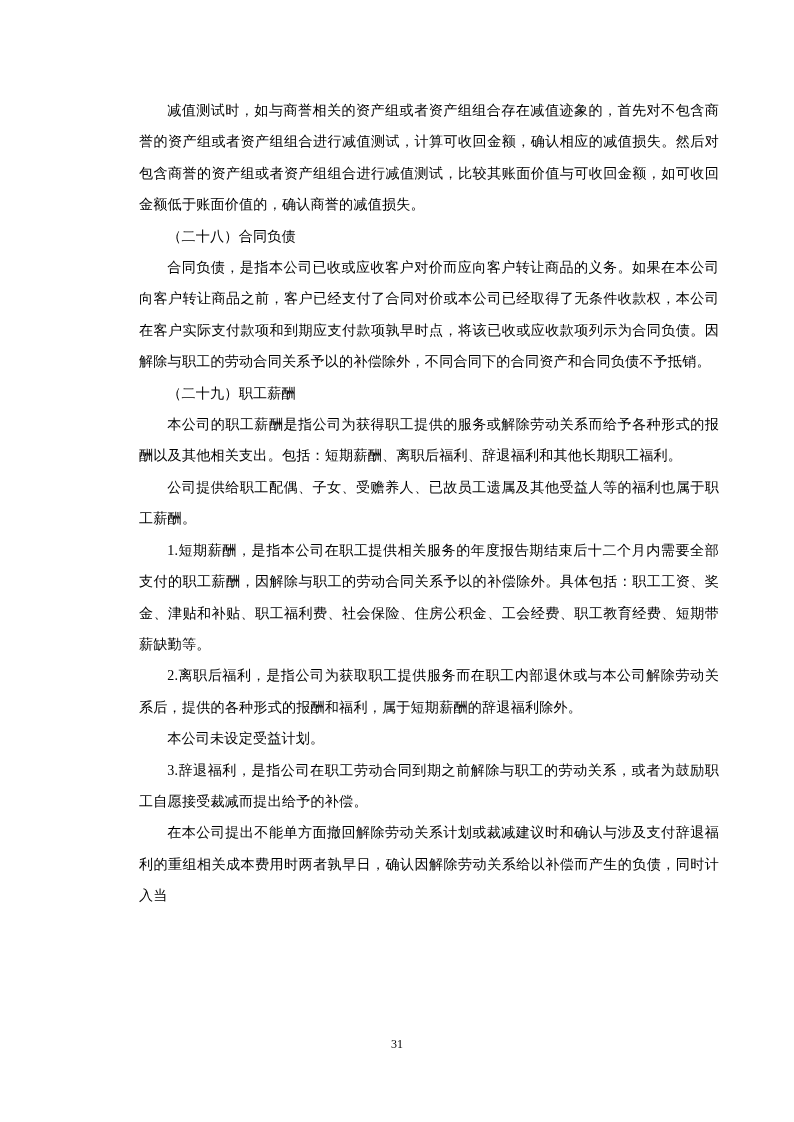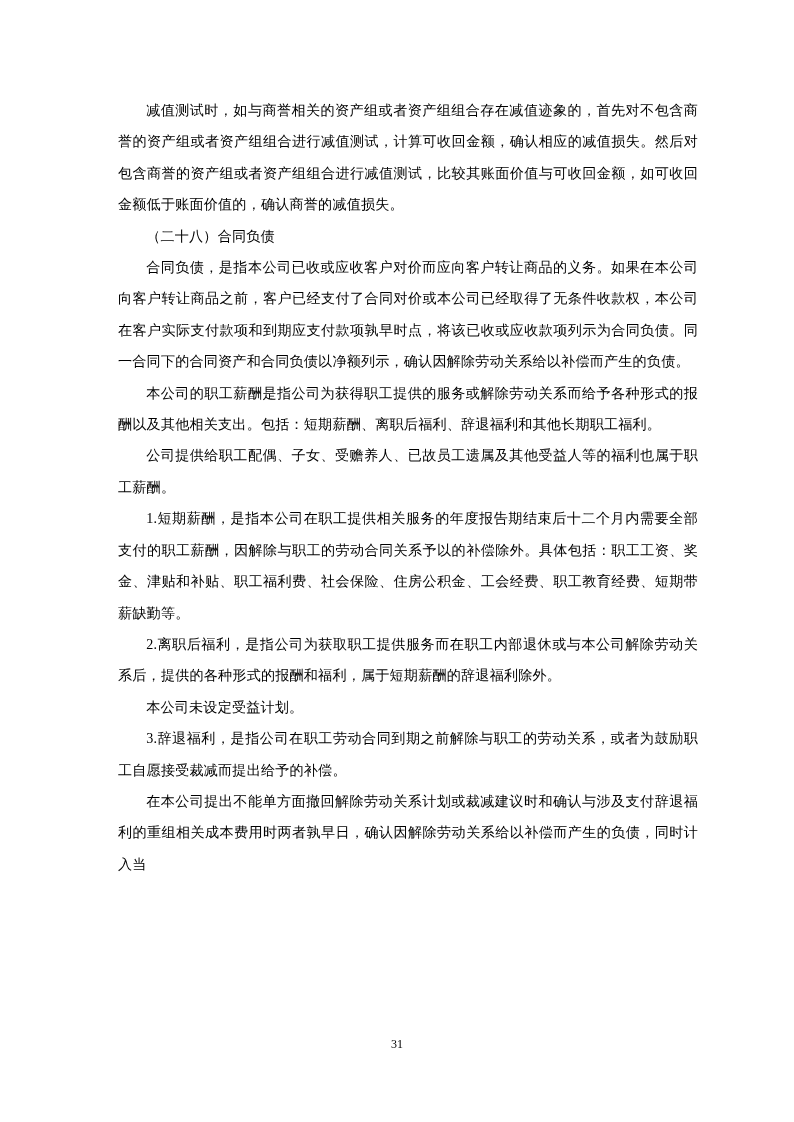--- a/index.html
+++ b/index.html
@@ -12,21 +12,21 @@
     width: 794px;
     height: 1122px;
     background: #ffffff;
     overflow: hidden;
     font-family: "Liberation Serif", "DejaVu Serif", serif;
     color: #000000;
   }
   .content {
     position: absolute;
     top: 95px;
-    left: 118px;
+    left: 139px;
     width: 580px;
   }
   .content p {
     margin: 0;
     padding: 0;
     font-size: 14.1px;
     line-height: 31.4px;
     text-align: justify;
     text-indent: 2em;
     letter-spacing: 0.2px;
@@ -47,21 +47,22 @@
     color: #000000;
   }
 </style>
 </head>
 <body>
 
 <div class="page">
   <div class="content">
     <p>减值测试时，如与商誉相关的资产组或者资产组组合存在减值迹象的，首先对不包含商誉的资产组或者资产组组合进行减值测试，计算可收回金额，确认相应的减值损失。然后对包含商誉的资产组或者资产组组合进行减值测试，比较其账面价值与可收回金额，如可收回金额低于账面价值的，确认商誉的减值损失。</p>
     <p class="heading">（二十八）合同负债</p>
-    <p>合同负债，是指本公司已收或应收客户对价而应向客户转让商品的义务。如果在本公司向客户转让商品之前，客户已经支付了合同对价或本公司已经取得了无条件收款权，本公司在客户实际支付款项和到期应支付款项孰早时点，将该已收或应收款项列示为合同负债。同一合同下的合同资产和合同负债以净额列示，确认因解除劳动关系给以补偿而产生的负债。</p>
+    <p>合同负债，是指本公司已收或应收客户对价而应向客户转让商品的义务。如果在本公司向客户转让商品之前，客户已经支付了合同对价或本公司已经取得了无条件收款权，本公司在客户实际支付款项和到期应支付款项孰早时点，将该已收或应收款项列示为合同负债。因解除与职工的劳动合同关系予以的补偿除外，不同合同下的合同资产和合同负债不予抵销。</p>
+    <p class="heading">（二十九）职工薪酬</p>
     <p>本公司的职工薪酬是指公司为获得职工提供的服务或解除劳动关系而给予各种形式的报酬以及其他相关支出。包括：短期薪酬、离职后福利、辞退福利和其他长期职工福利。</p>
     <p>公司提供给职工配偶、子女、受赡养人、已故员工遗属及其他受益人等的福利也属于职工薪酬。</p>
     <p>1.短期薪酬，是指本公司在职工提供相关服务的年度报告期结束后十二个月内需要全部支付的职工薪酬，因解除与职工的劳动合同关系予以的补偿除外。具体包括：职工工资、奖金、津贴和补贴、职工福利费、社会保险、住房公积金、工会经费、职工教育经费、短期带薪缺勤等。</p>
     <p>2.离职后福利，是指公司为获取职工提供服务而在职工内部退休或与本公司解除劳动关系后，提供的各种形式的报酬和福利，属于短期薪酬的辞退福利除外。</p>
     <p>本公司未设定受益计划。</p>
     <p>3.辞退福利，是指公司在职工劳动合同到期之前解除与职工的劳动关系，或者为鼓励职工自愿接受裁减而提出给予的补偿。</p>
     <p>在本公司提出不能单方面撤回解除劳动关系计划或裁减建议时和确认与涉及支付辞退福利的重组相关成本费用时两者孰早日，确认因解除劳动关系给以补偿而产生的负债，同时计入当</p>
   </div>
   <div class="footer">31</div>
 </div>

